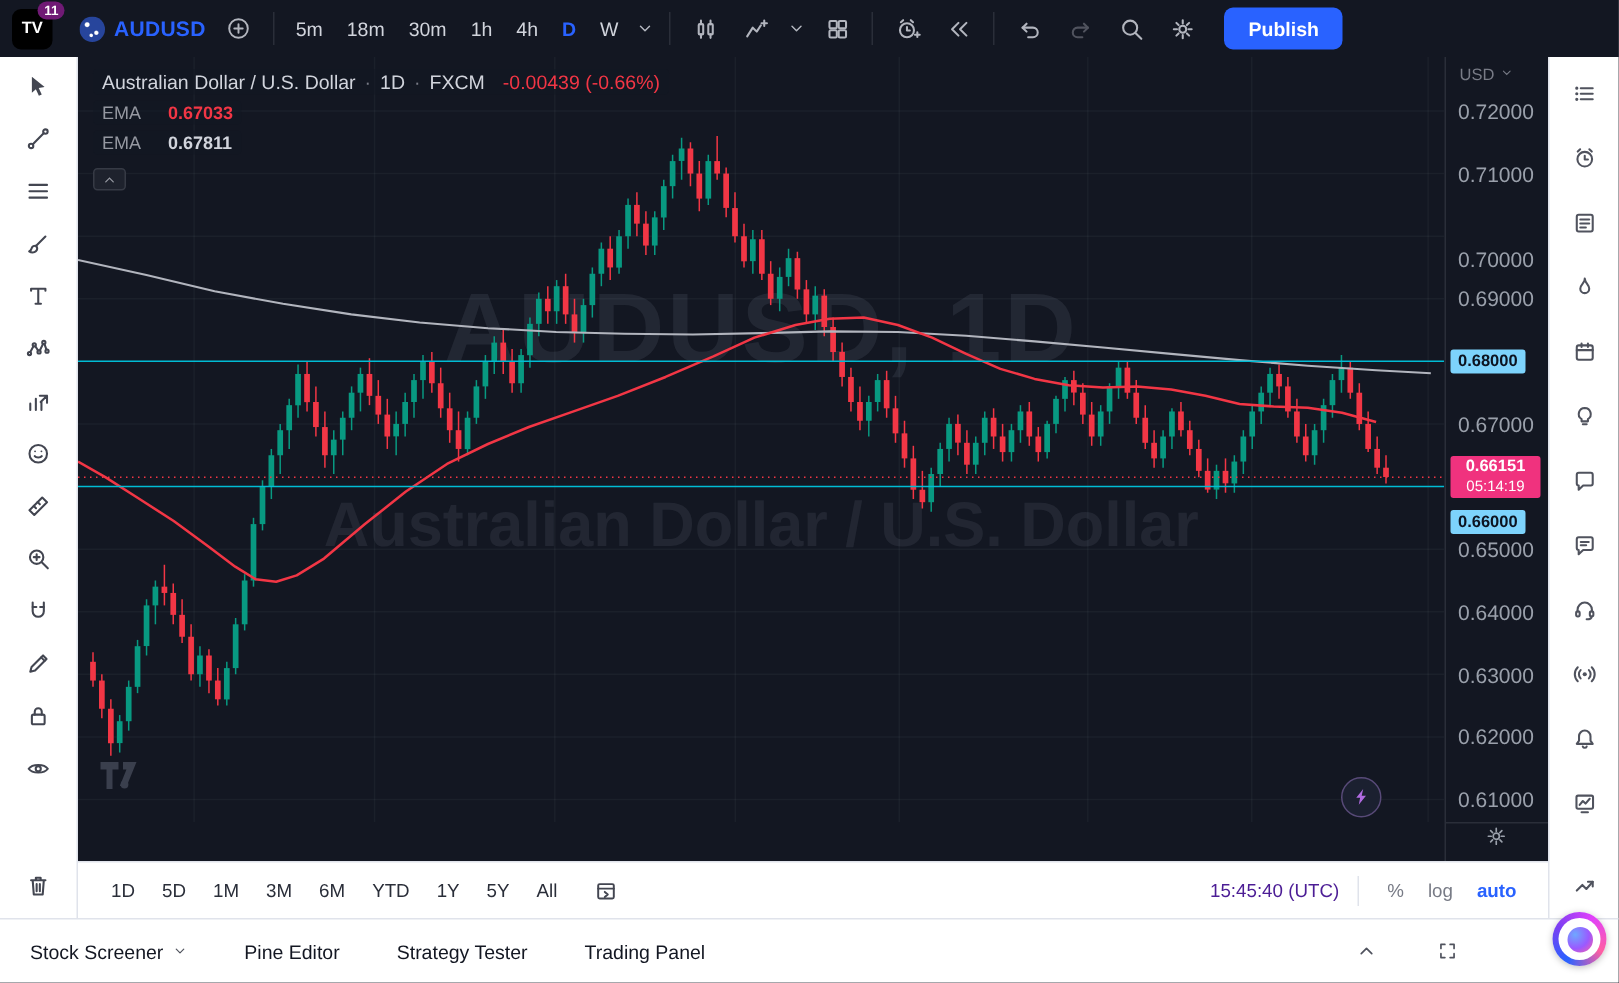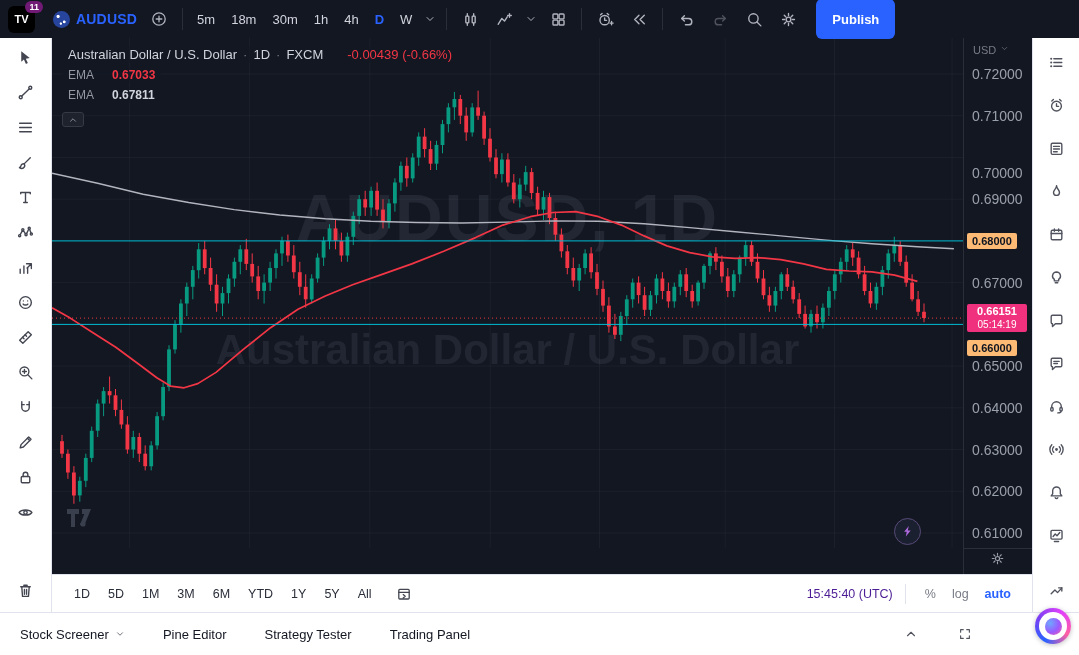--- a/index.html
+++ b/index.html
@@ -18,21 +18,21 @@
                radial-gradient(circle at 46% 74%,#fff .8px,rgba(255,255,255,0) 1.5px),#27459c}
   .sym{color:#2962ff;font-weight:700;font-size:14px;letter-spacing:.2px}
   .tbtn{width:32px;height:28px;display:flex;align-items:center;justify-content:center;color:#b2b5be;border-radius:4px;cursor:pointer;background:none;border:none;padding:0;flex:none}
   .tbtn svg,.icSvg{stroke:#b2b5be;fill:none;stroke-width:1.3;stroke-linecap:round;stroke-linejoin:round}
   .tbtn.narrow{width:18px}
   .tbtn.dim svg{stroke:#50535e}
   .tf{height:26px;padding:0 7px;font-size:13px;color:#d1d4dc;background:none;border:none;border-radius:4px;cursor:pointer;font-family:inherit;flex:none}
   .tf.active{color:#2962ff;font-weight:700}
   .vsep{width:1px;height:22px;background:#2a2e39;margin:0 5px;flex:none}
   .layout-name{display:flex;align-items:center;gap:7px;color:#d1d4dc;font-size:13px;margin-left:auto;cursor:pointer;padding:3px 6px;border-radius:4px}
-  .publish{height:40px;padding:0 16px;background:#2962ff;border:none;border-radius:6px;color:#fff;font-size:13px;font-weight:600;cursor:pointer;margin-left:10px;font-family:inherit;flex:none}
+  .publish{height:28px;padding:0 16px;background:#2962ff;border:none;border-radius:6px;color:#fff;font-size:13px;font-weight:600;cursor:pointer;margin-left:10px;font-family:inherit;flex:none}
 
   
   #left-rail{position:absolute;left:0;top:38px;width:52px;height:574px;background:#fff;border-right:1px solid #e0e3eb;display:flex;flex-direction:column;align-items:center;padding:5px 0 8px;gap:7px;z-index:5}
   .lt{width:30px;height:28px;display:flex;align-items:center;justify-content:center;border-radius:5px;cursor:pointer;background:none;border:none;padding:0}
   .lt svg{stroke:#434651;fill:none;stroke-width:1.3;stroke-linecap:round;stroke-linejoin:round}
   .lt.push{margin-top:auto}
 
   
   #right-rail{position:absolute;left:1032px;top:38px;width:47px;height:574px;background:#fff;border-left:1px solid #e0e3eb;display:flex;flex-direction:column;align-items:center;padding:10px 0 8px;gap:15px;z-index:5}
   .rt{width:30px;height:28px;display:flex;align-items:center;justify-content:center;border-radius:5px;cursor:pointer;background:none;border:none;padding:0}
@@ -42,40 +42,40 @@
   
   #plot-wrap{position:absolute;left:52px;top:38px;width:911px;height:510px;background:#131722;overflow:hidden;z-index:1}
   #watermark{position:absolute;inset:0;pointer-events:none}
   #wm1{position:absolute;width:100%;text-align:center;top:142px;font-size:66px;font-weight:700;color:rgba(165,176,195,0.11);letter-spacing:2px;white-space:nowrap}
   #wm2{position:absolute;width:100%;text-align:center;top:288px;font-size:42px;font-weight:600;color:rgba(165,176,195,0.10);white-space:nowrap}
   #plot{position:absolute;left:0;top:0;cursor:crosshair}
   #legend{position:absolute;left:10px;top:8px;z-index:3;display:flex;flex-direction:column;gap:4px}
   .lrow{display:flex;align-items:center;gap:6px;background:rgba(19,23,34,0.55);border-radius:3px;padding:1px 6px;width:max-content;font-size:13px;cursor:pointer}
   .lt1{color:#d1d4dc}
   .ldot{color:#787b86}
-  .chg{color:#f23645;margin-left:18px}
+  .chg{color:#f23645;margin-left:6px}
   .lema{font-size:12px;color:#9598a1}
   .lval-fast{color:#f23645;font-weight:600;margin-left:12px}
   .lval-slow{color:#d1d4dc;font-weight:600;margin-left:12px}
   #legend-collapse{margin-top:5px;width:22px;height:15px;background:#1e222d;border:1px solid #363a45;border-radius:3px;color:#9598a1;display:flex;align-items:center;justify-content:center;cursor:pointer}
   #legend-collapse svg{stroke:#9598a1;fill:none;stroke-width:1.4;stroke-linecap:round}
   #tv-wm{position:absolute;left:14px;bottom:16px;cursor:pointer}
   #lightning{position:absolute;right:42px;bottom:3px;width:27px;height:27px;border-radius:50%;background:#1b2030;border:1px solid #584a78;display:flex;align-items:center;justify-content:center;cursor:pointer}
 
   
   #time-axis{position:absolute;left:52px;top:548px;width:911px;height:26px;background:#131722;border-top:1px solid #2a2e39;z-index:2;cursor:ew-resize}
   .month{position:absolute;top:6px;transform:translateX(-50%);font-size:11px;color:#787b86;white-space:nowrap}
 
   
   #price-axis{position:absolute;left:963px;top:38px;width:69px;height:536px;background:#131722;border-left:1px solid #2a2e39;z-index:2;cursor:ns-resize}
   #price-axis::after{content:"";position:absolute;left:0;right:0;top:510px;border-top:1px solid #2a2e39}
   #currency-row{position:absolute;top:6px;left:9px;display:flex;gap:4px;align-items:flex-start;color:#787b86;font-size:11px;cursor:pointer}
   #currency-row svg{stroke:#787b86;fill:none;stroke-width:1.2;stroke-linecap:round}
   .tick{position:absolute;left:8px;height:14px;line-height:14px;font-size:14px;color:#9aa0ab}
-  .lvl-label{position:absolute;left:3px;padding:1px 5px;font-size:11px;border-radius:2px;background:#fdba74;color:#0c1320;font-weight:600;line-height:14px}
+  .lvl-label{position:absolute;left:3px;padding:1px 5px;font-size:11px;border-radius:2px;background:#7dd3fc;color:#0c1320;font-weight:600;line-height:14px}
   .last-label{position:absolute;left:3px;width:60px;padding:1px 2px;font-size:11px;border-radius:2px;background:#f0327e;color:#fff;text-align:center;line-height:13px;font-weight:600}
   .last-label .cd{font-weight:400;font-size:10px}
   #axis-gear{position:absolute;bottom:4px;left:26px;cursor:pointer}
   #axis-gear svg{stroke:#9aa0ab;fill:none;stroke-width:1.2;stroke-linecap:round;stroke-linejoin:round}
 
   
   #bottom-toolbar{position:absolute;left:52px;top:574px;width:980px;height:38px;background:#fff;border-top:1px solid #e0e3eb;display:flex;align-items:center;padding:0 14px;gap:2px;z-index:4}
   .rbtn{height:24px;padding:0 8px;font-size:12.5px;color:#2a2e39;background:none;border:none;border-radius:4px;cursor:pointer;font-family:inherit;flex:none}
   #goto-date{margin-left:6px}
   #goto-date svg{stroke:#434651;fill:none;stroke-width:1.3;stroke-linecap:round;stroke-linejoin:round}

